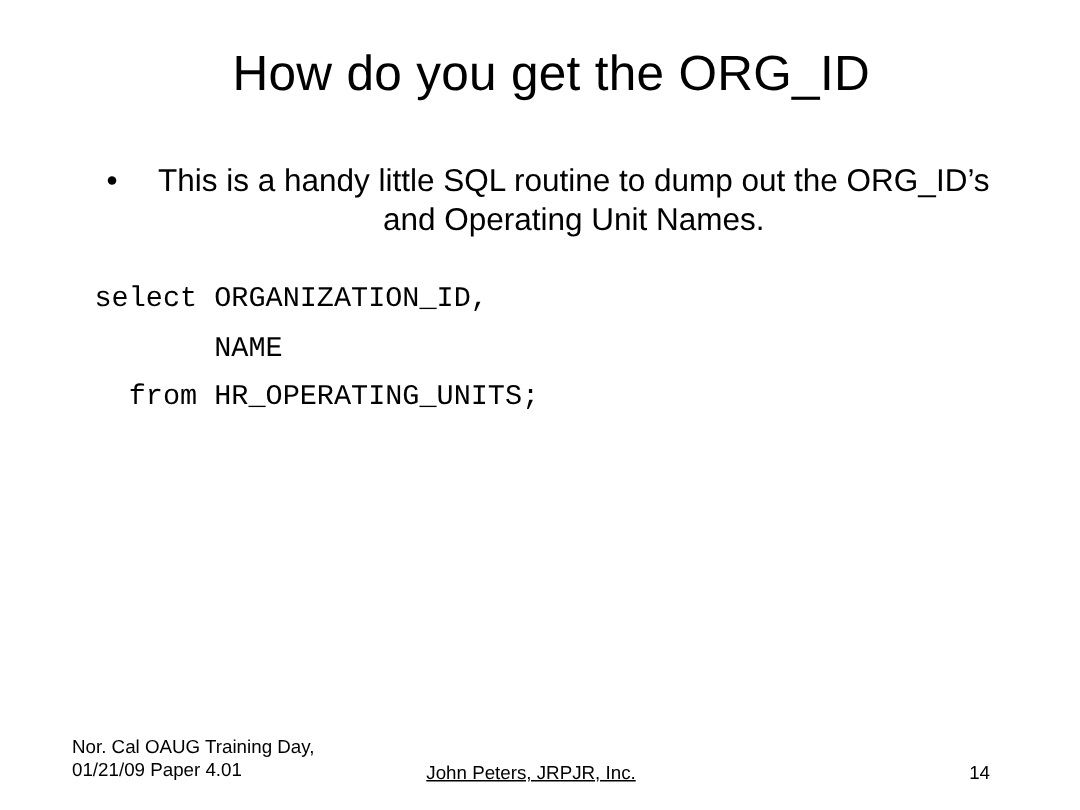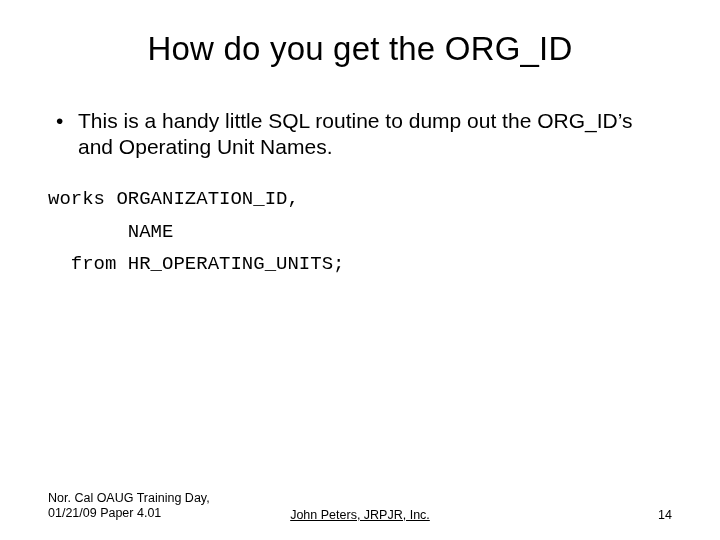--- a/index.html
+++ b/index.html
@@ -10,60 +10,61 @@
     background: #ffffff;
     font-family: Arial, Helvetica, sans-serif;
     color: #000;
     overflow: hidden;
   }
   .slide {
     box-sizing: border-box;
     width: 720px;
     height: 540px;
     position: relative;
-    padding: 20px 48px 0 48px;
+    padding: 20px 48px 0 63px;
   }
   .title {
     font-size: 33px;
     text-align: center;
     margin: 10px 0 40px 0;
     font-weight: normal;
     letter-spacing: 0.2px;
   }
   ul.bullets {
     list-style: none;
     padding: 0;
     margin: 0 0 0 0;
   }
   ul.bullets > li {
     position: relative;
     padding-left: 30px;
     font-size: 21px;
     line-height: 1.22;
     margin-bottom: 24px;
+    text-align: center;
   }
   ul.bullets > li::before {
     content: "•";
     position: absolute;
     left: 8px;
     top: 0;
     font-size: 21px;
     line-height: 1.22;
   }
   .code-block {
     font-family: "Courier New", Courier, monospace;
     font-size: 19px;
     line-height: 1.7;
     white-space: pre;
     margin: 6px 0 28px 0;
   }
   .footer {
     position: absolute;
     left: 48px;
-    right: 48px;
+    right: 60px;
     bottom: 18px;
     font-size: 12.5px;
     display: flex;
     justify-content: space-between;
     align-items: flex-end;
   }
   .footer .left {
     max-width: 200px;
     line-height: 1.25;
   }
@@ -83,21 +84,21 @@
 <body>
 
 <div class="slide">
 
   <h1 class="title">How do you get the ORG_ID</h1>
 
   <ul class="bullets">
     <li>This is a handy little SQL routine to dump out the ORG_ID’s and Operating Unit Names.</li>
   </ul>
 
-  <div class="code-block">works ORGANIZATION_ID,
+  <div class="code-block">select ORGANIZATION_ID,
        NAME
   from HR_OPERATING_UNITS;</div>
 
 
   <div class="footer">
     <div class="left">Nor. Cal OAUG Training Day, 01/21/09 Paper 4.01</div>
     <div class="center">John Peters, JRPJR, Inc.</div>
     <div class="right">14</div>
   </div>
 

